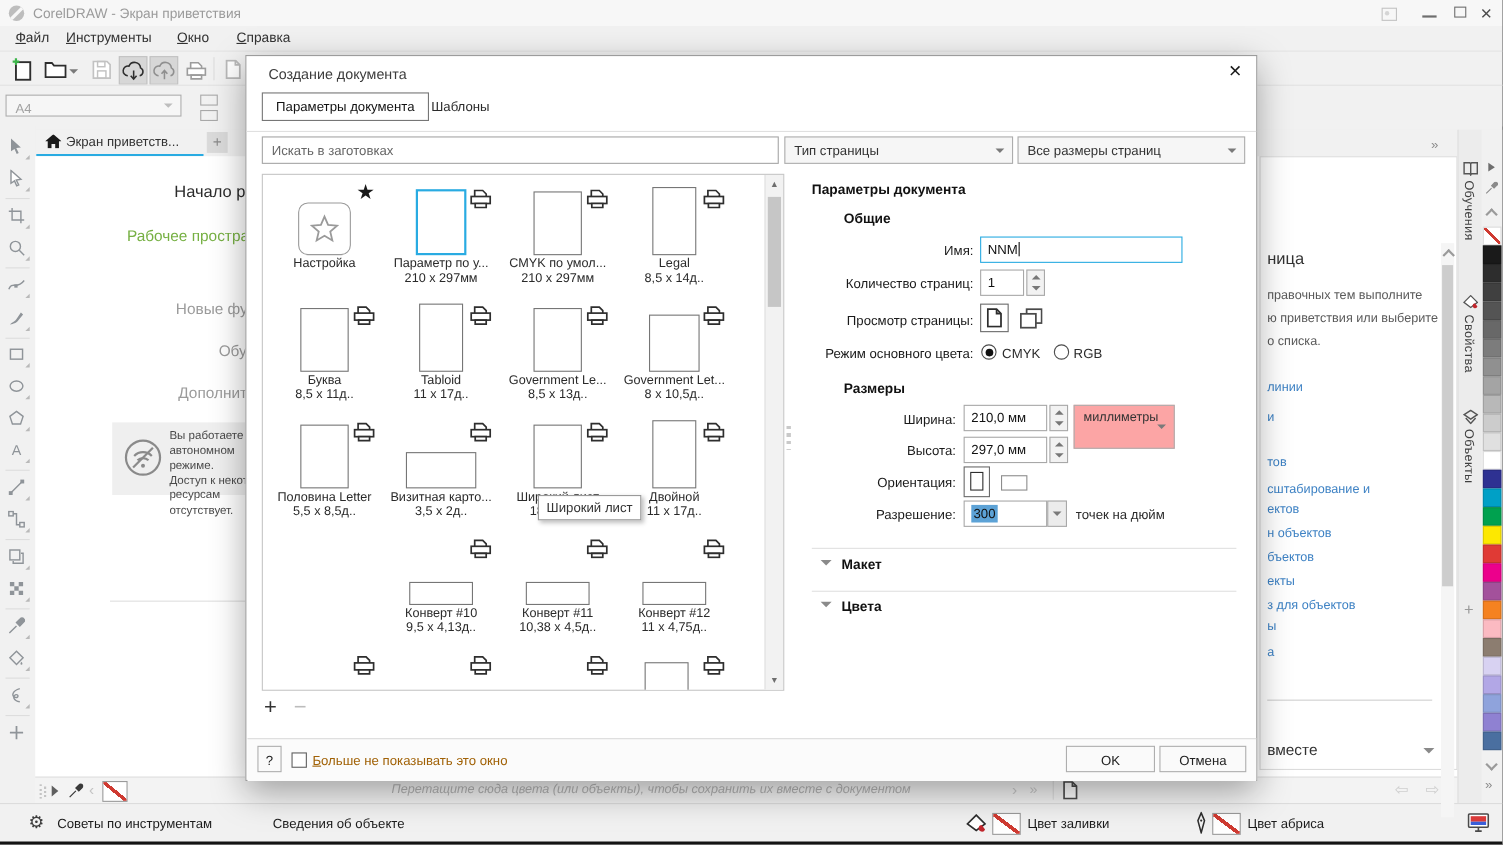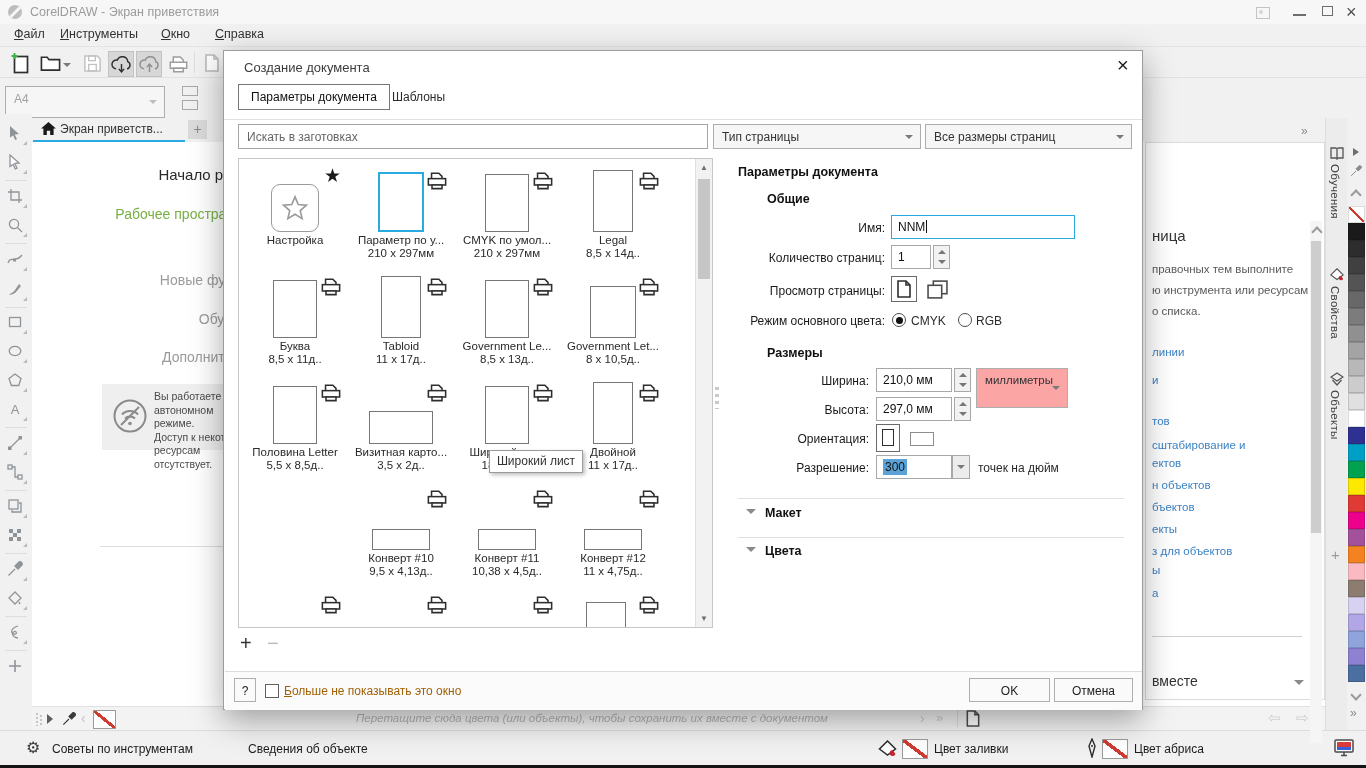--- a/index.html
+++ b/index.html
@@ -244,21 +244,21 @@
       </div>
     <div class="tsep" style="left:194px"></div>
     <div class="tbtn" style="left:200px;color:#b9b9b9">
         <svg width="18" height="18">
           <use href="#sym-page"></use>
         </svg>
       </div>
   </div>
 
   <div class="abs propbar">
-    <div class="abs combo disabled" style="left:5px;top:8px;width:160px;height:32px">
+    <div class="abs combo disabled" style="left:5px;top:8px;width:160px;height:20px">
       <span class="cval">A4</span>
       <span class="cb-arrow"></span>
     </div>
     <div class="abs" style="left:182px;top:8px;width:16px;height:10px;border:1.5px solid #a8a8a8;box-sizing:border-box"></div>
     <div class="abs" style="left:182px;top:22px;width:16px;height:10px;border:1.5px solid #a8a8a8;box-sizing:border-box"></div>
   </div>
 
   <div class="abs toolbox">
     <div class="tool fly" style="top:11px"><svg viewBox="0 0 16 16">
           <path d="M3 1 L12 9 L7.8 9.6 L10 14.2 L8.2 15 L6.2 10.4 L3 12.6 Z" fill="#8f9499" stroke="none"></path>
@@ -401,21 +401,21 @@
   </div>
   <div class="abs blackedge"></div>
 
   <div class="abs helpbar">
     <div class="abs" style="left:156px;top:6px;font-size:12px;color:#8a8a8a;letter-spacing:-2px">»</div>
     <div class="abs" style="left:186px;top:4px;font-size:14px;color:#8a8a8a">×</div>
   </div>
   <div class="abs helppanel">
     <div class="abs" style="left:6px;top:84px;font-size:15px;color:#333">ница</div>
     <div class="hp-body" style="top:120px">правочных тем выполните</div>
-    <div class="hp-body" style="top:141px">ю инструмента или ресурсам</div>
+    <div class="hp-body" style="top:141px">ю приветствия или выберите</div>
     <div class="hp-body" style="top:162px">о списка.</div>
     <div class="hp-link" style="top:203px">линии</div>
     <div class="hp-link" style="top:231px">и</div>
     <div class="hp-link" style="top:272px">тов</div>
     <div class="hp-link" style="top:296px">сштабирование и</div>
     <div class="hp-link" style="top:314px">ектов</div>
     <div class="hp-link" style="top:336px">н объектов</div>
     <div class="hp-link" style="top:358px">бъектов</div>
     <div class="hp-link" style="top:380px">екты</div>
     <div class="hp-link" style="top:402px">з для объектов</div>

